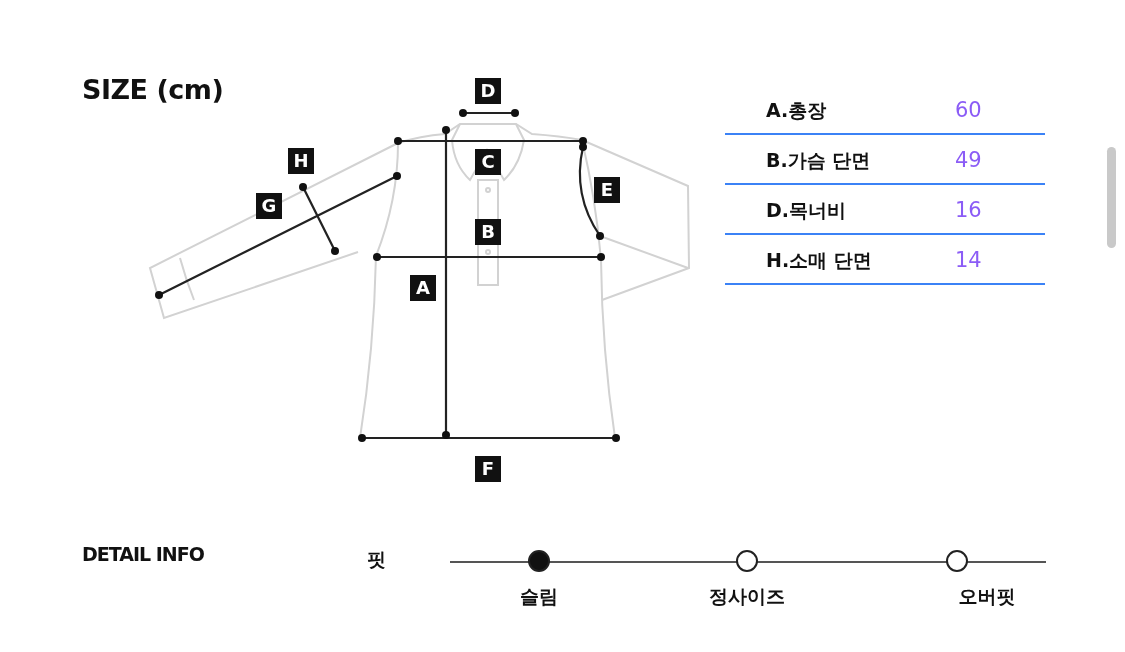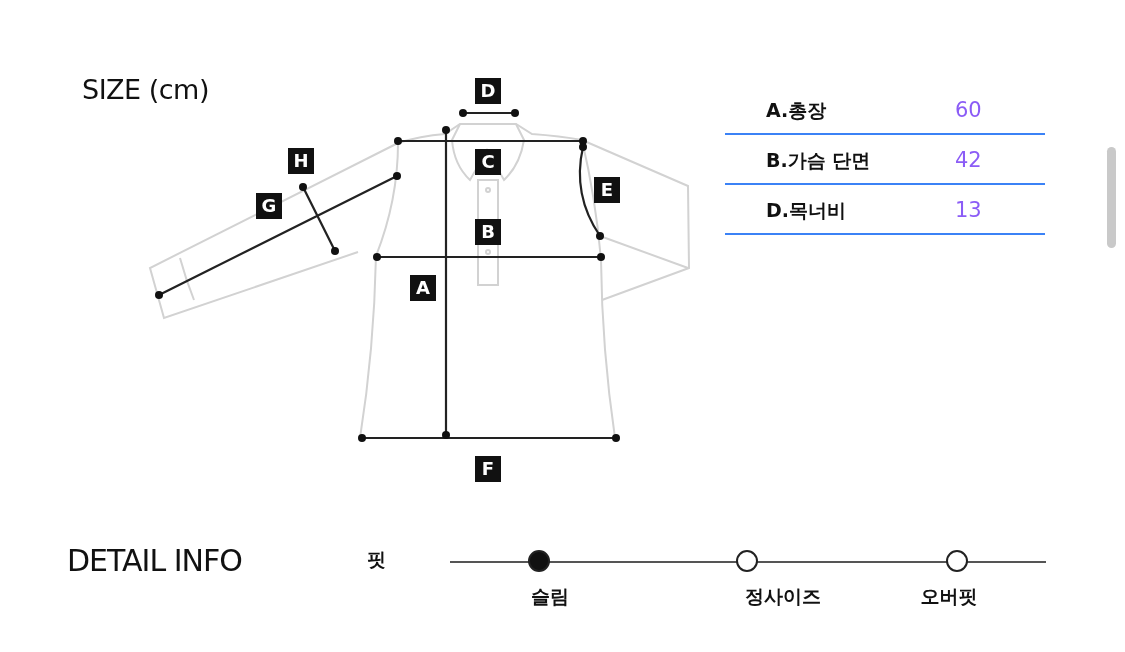--- a/index.html
+++ b/index.html
@@ -1,21 +1,21 @@
 <!DOCTYPE html>
 <html><head>
 <meta charset="utf-8">
 <style>
   html, body { margin:0; padding:0; background:#ffffff; }
   body { width:1125px; height:652px; position:relative; overflow:hidden;
          font-family:"DejaVu Sans", sans-serif; color:#111; }
   .section-title { position:absolute; font-family:"DejaVu Sans", sans-serif;
-         font-weight:normal; color:#111; letter-spacing:-0.5px; }
+         font-weight:bold; color:#111; letter-spacing:-0.5px; }
   #size-title { left:82px; top:74px; font-size:27px; }
-  #detail-title { left:67px; top:543px; font-size:30px; letter-spacing:-1px; }
+  #detail-title { left:82px; top:543px; font-size:19px; letter-spacing:-1px; }
   #diagram { position:absolute; left:0; top:0; width:720px; height:500px; }
   .lbl { position:absolute; width:26px; height:26px; background:#111; color:#fff;
          font-family:"DejaVu Sans", sans-serif; font-weight:bold; font-size:18px;
          line-height:26px; text-align:center; }
   #size-table { position:absolute; left:725px; top:85px; width:320px; }
   .row { height:48px; border-bottom:2px solid #3b82f6; position:relative; }
   .row .name { position:absolute; left:41px; top:13px; font-size:19px; font-weight:bold; color:#111; }
   .row .val { position:absolute; left:230px; top:13px; font-size:21px; font-weight:normal; color:#8b5cf6; }
   #fit-label { position:absolute; left:367px; top:547px; font-size:19px; font-weight:bold; }
   #fit-track { position:absolute; left:450px; top:561px; width:596px; height:2px; background:#555; }
@@ -87,31 +87,35 @@
   <div class="lbl" style="left:256px;top:193px;">G</div>
 </div>
 
 <div id="size-table">
   <div class="row">
       <span class="name">A.총장</span>
       <span class="val">60</span>
     </div>
   <div class="row">
       <span class="name">B.가슴 단면</span>
-      <span class="val">42</span>
+      <span class="val">49</span>
     </div>
   <div class="row">
       <span class="name">D.목너비</span>
-      <span class="val">13</span>
+      <span class="val">16</span>
+    </div>
+  <div class="row">
+      <span class="name">H.소매 단면</span>
+      <span class="val">14</span>
     </div>
 </div>
 
 <div id="detail-title" class="section-title">DETAIL INFO</div>
 <div id="fit-label">핏</div>
 <div id="fit-track"></div>
 <div class="fit-dot active" style="left:528px;"></div>
 <div class="fit-dot" style="left:736px;"></div>
 <div class="fit-dot" style="left:946px;"></div>
-<div class="fit-text" style="left:539px;margin-left:11px;">슬림</div>
-<div class="fit-text" style="left:747px;margin-left:36px;">정사이즈</div>
-<div class="fit-text" style="left:949px;">오버핏</div>
+<div class="fit-text" style="left:539px;">슬림</div>
+<div class="fit-text" style="left:747px;">정사이즈</div>
+<div class="fit-text" style="left:987px;">오버핏</div>
 
 <div id="scrollbar"></div>
 
 </body></html>

